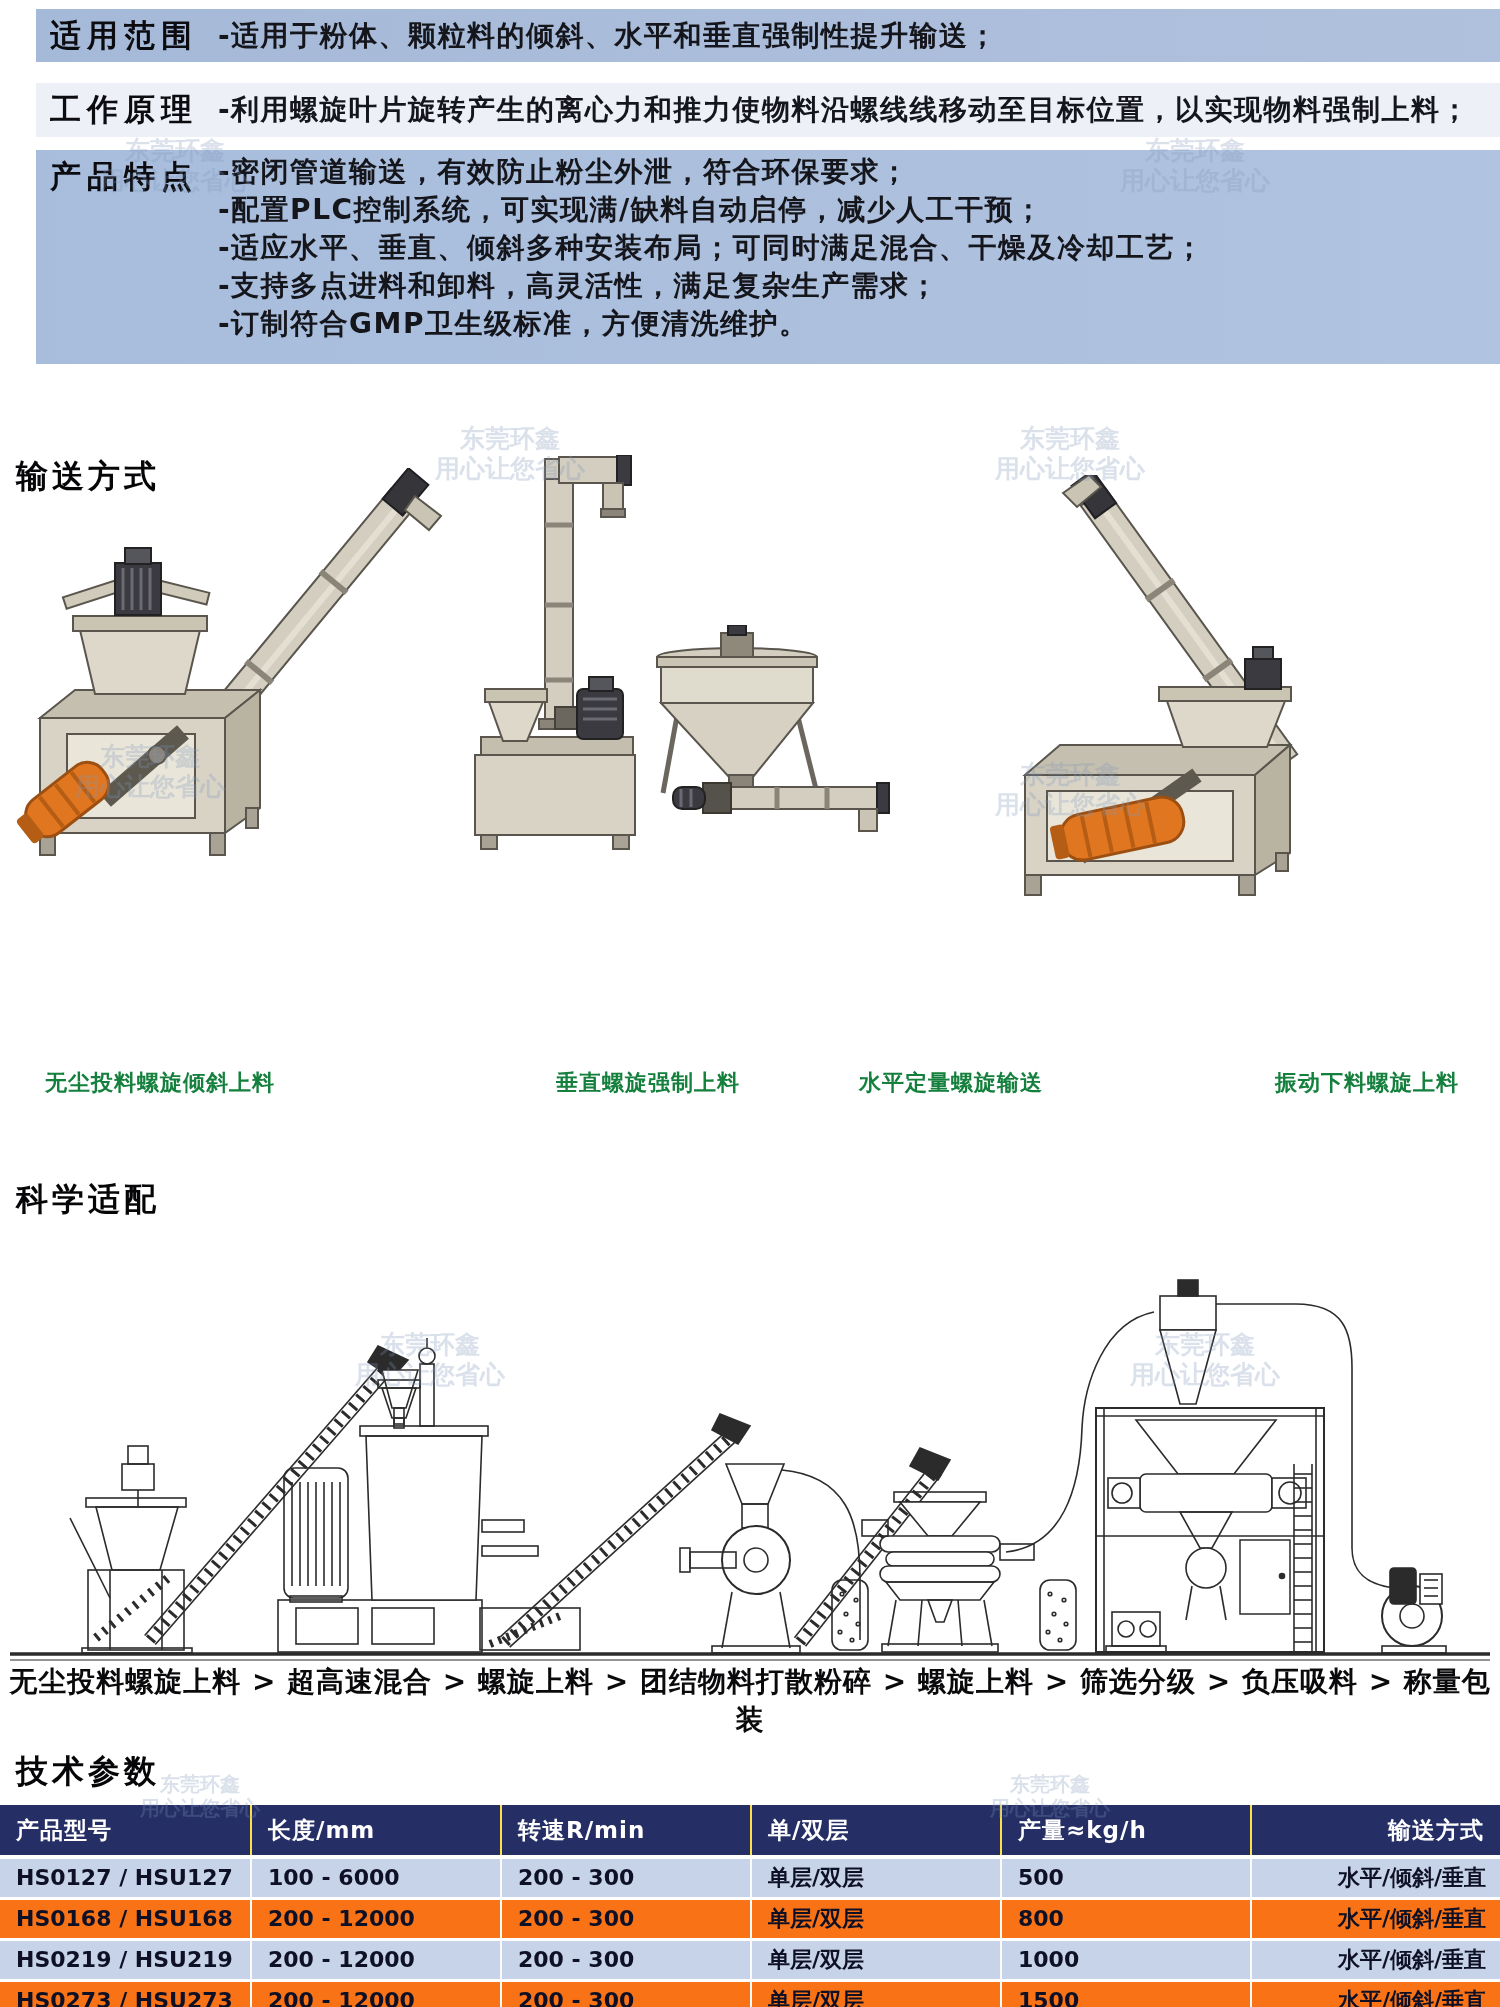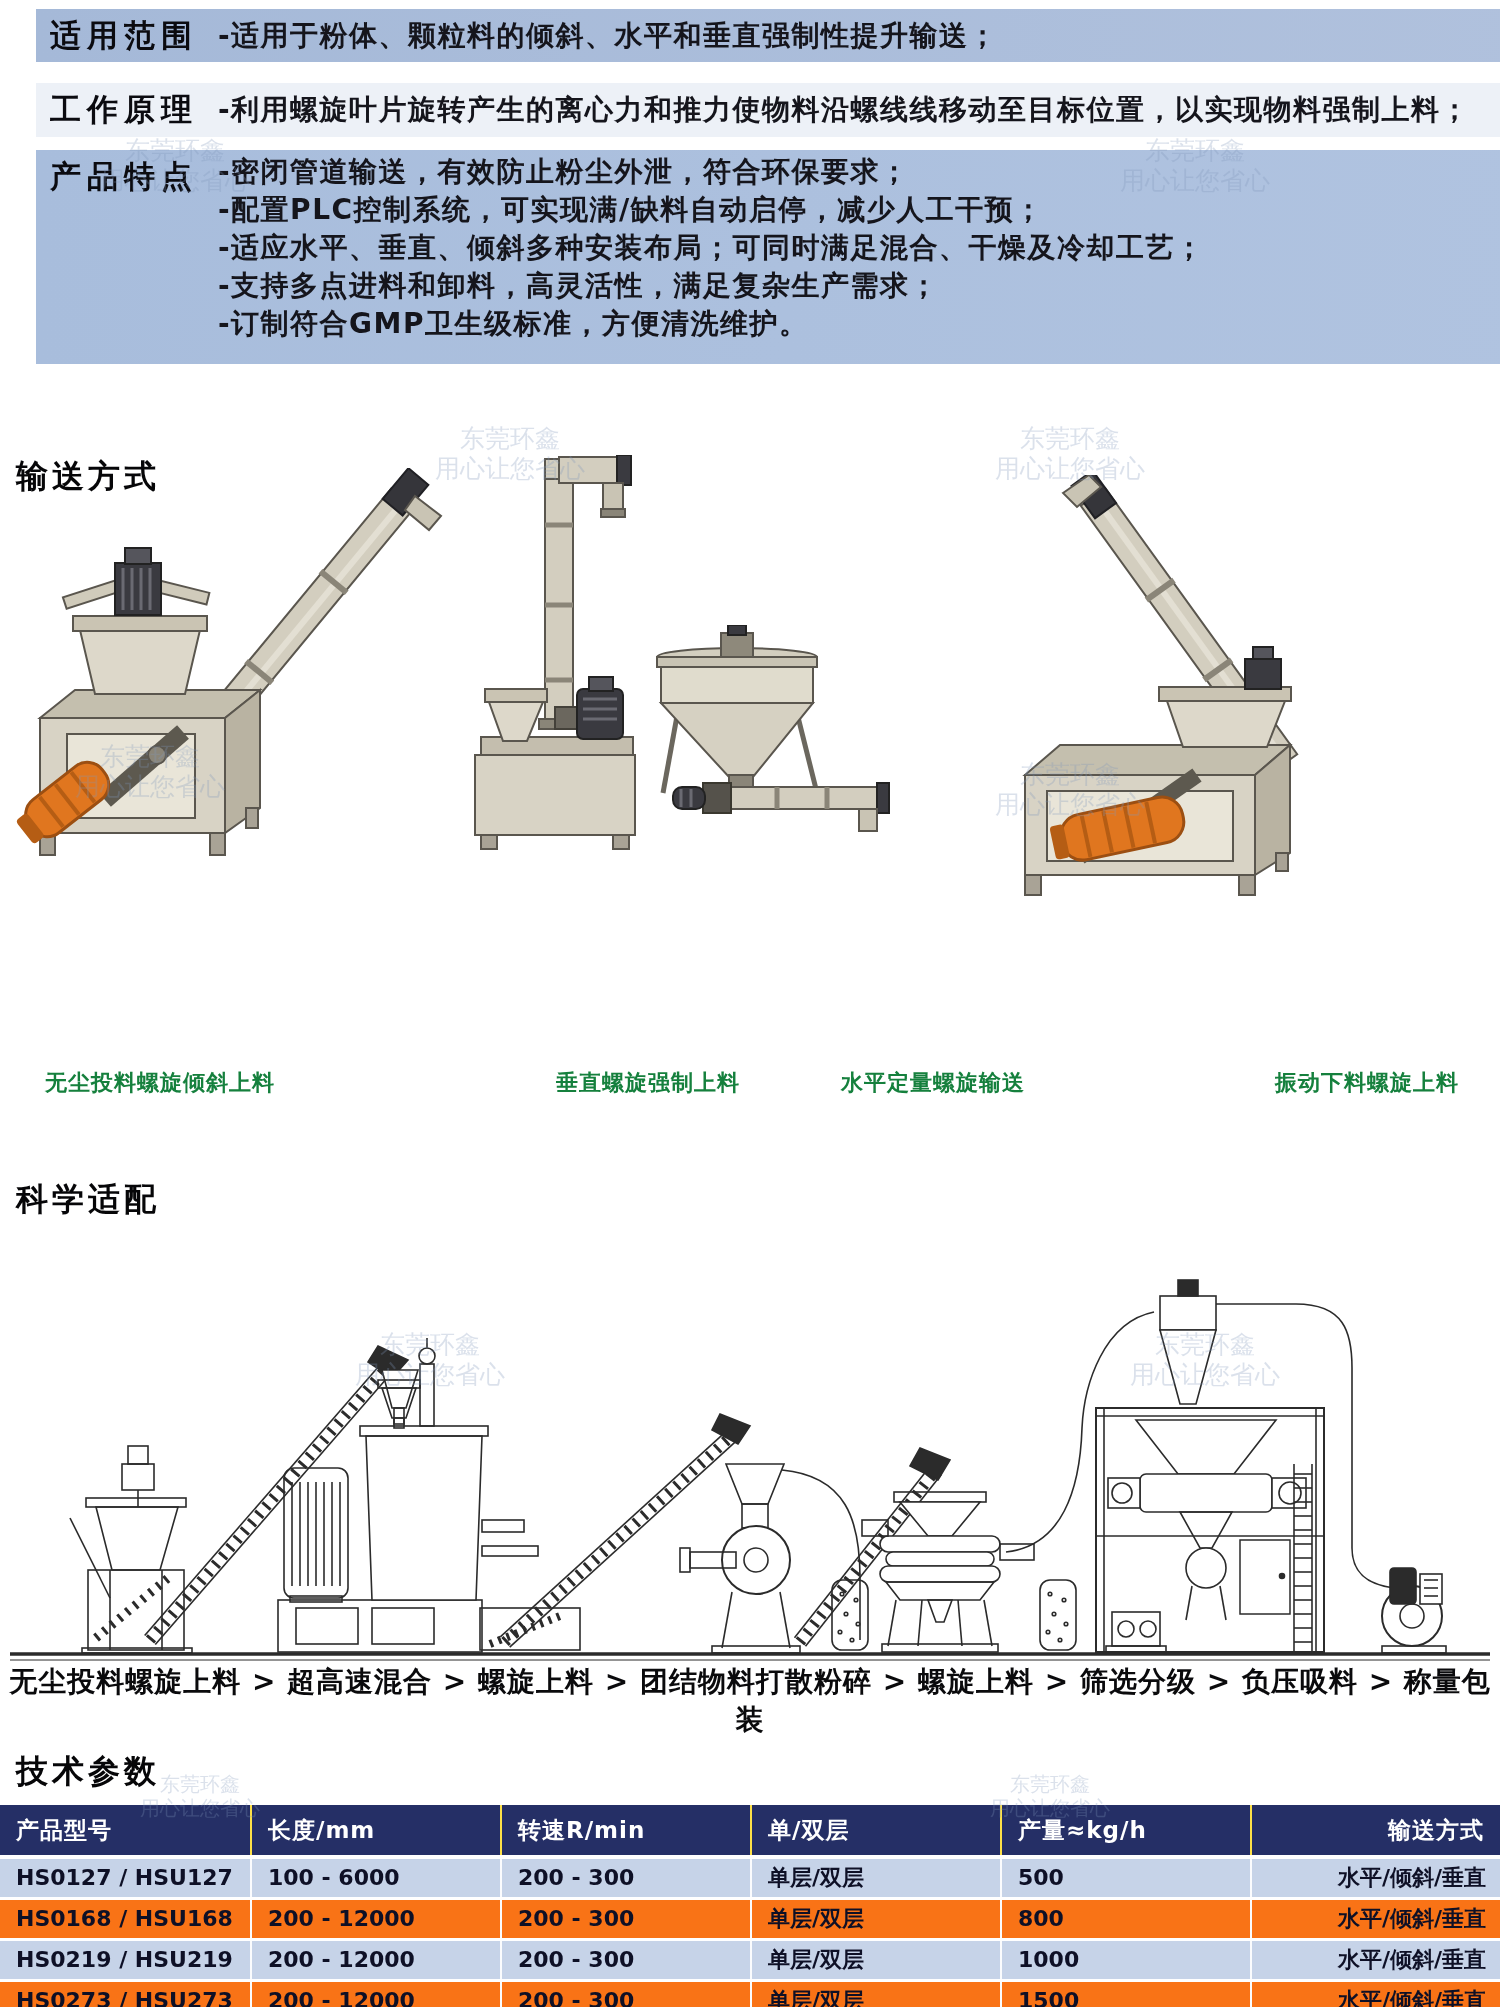--- a/index.html
+++ b/index.html
@@ -16,38 +16,38 @@
   .b-lines{padding-top:3px;}
   .b-line{font-size:28px;line-height:38px;font-weight:600;letter-spacing:1.5px;color:#15151c;white-space:nowrap;}
   
   .sec-title{position:absolute;font-size:32px;font-weight:900;letter-spacing:4px;color:#060608;}
   #t-images{left:16px;top:455px;}
   #t-adapt{left:16px;top:1178px;}
   #t-specs{left:16px;top:1750px;}
   
   .fig{position:absolute;}
   .img-cap{position:absolute;top:1068px;width:320px;text-align:center;font-size:22px;font-weight:900;letter-spacing:1px;color:#15803d;white-space:nowrap;}
-  #cap1{left:0px;} #cap2{left:488px;} #cap3{left:773px;font-family:Liberation Serif, serif;} #cap4{left:1207px;}
+  #cap1{left:0px;} #cap2{left:488px;} #cap3{left:791px;font-family:Liberation Serif, serif;} #cap4{left:1207px;}
   
   .flow{position:absolute;top:1663px;left:0;width:1500px;text-align:center;font-size:28px;font-weight:900;letter-spacing:1px;color:#0a0a0c;}
   
   .spec-table{position:absolute;top:1805px;left:0;width:1500px;}
   .t-header{display:grid;grid-template-columns:repeat(6,250px);background:#252f66;height:50px;}
   .th{color:#ffffff;font-size:23px;font-weight:700;line-height:50px;padding-left:16px;border-left:2px solid #fde047;letter-spacing:1px;white-space:nowrap;}
   .th.first{border-left:none;}
   .th.last{text-align:right;padding-right:16px;padding-left:0;}
   .t-row{display:grid;grid-template-columns:repeat(6,250px);height:38px;margin-top:3px;}
   .t-row.first{margin-top:4px;}
   .t-row.odd{background:#c6d3e8;}
   .t-row.even{background:#f97316;}
   .td{font-size:22px;font-weight:700;line-height:38px;padding-left:16px;color:#0e1026;border-left:2px solid #fbfcfe;white-space:nowrap;}
   .td.first{border-left:none;}
   .td.last{text-align:right;padding-right:14px;padding-left:0;}
   
-  .wm{position:absolute;width:240px;text-align:center;color:#8097bb;opacity:.28;font-weight:400;
+  .wm{position:absolute;width:240px;text-align:center;color:#8097bb;opacity:.28;font-weight:700;
       font-size:25px;line-height:30px;pointer-events:none;}
   .wm-sm{font-size:20px;line-height:24px;width:200px;}
 </style>
 </head>
 <body>
 
 <div id="page">
 
   <div class="banner-row" id="row-scope">
     <div class="b-label">适用范围</div>

